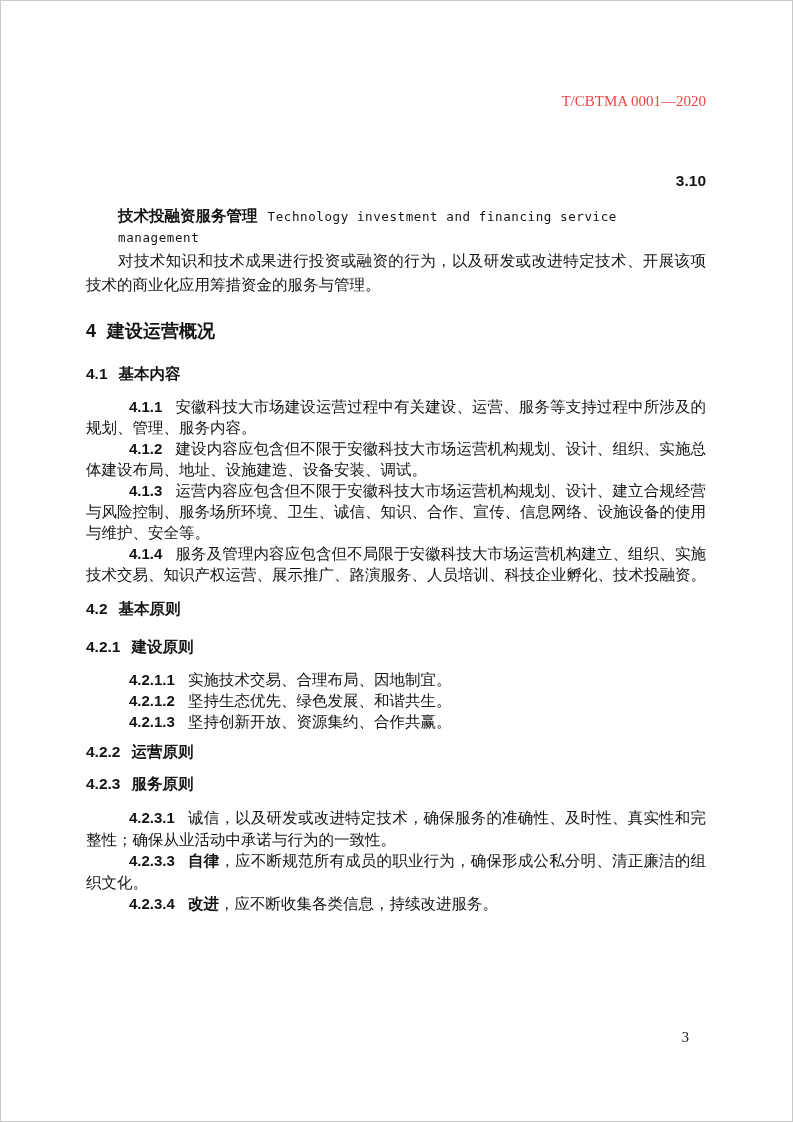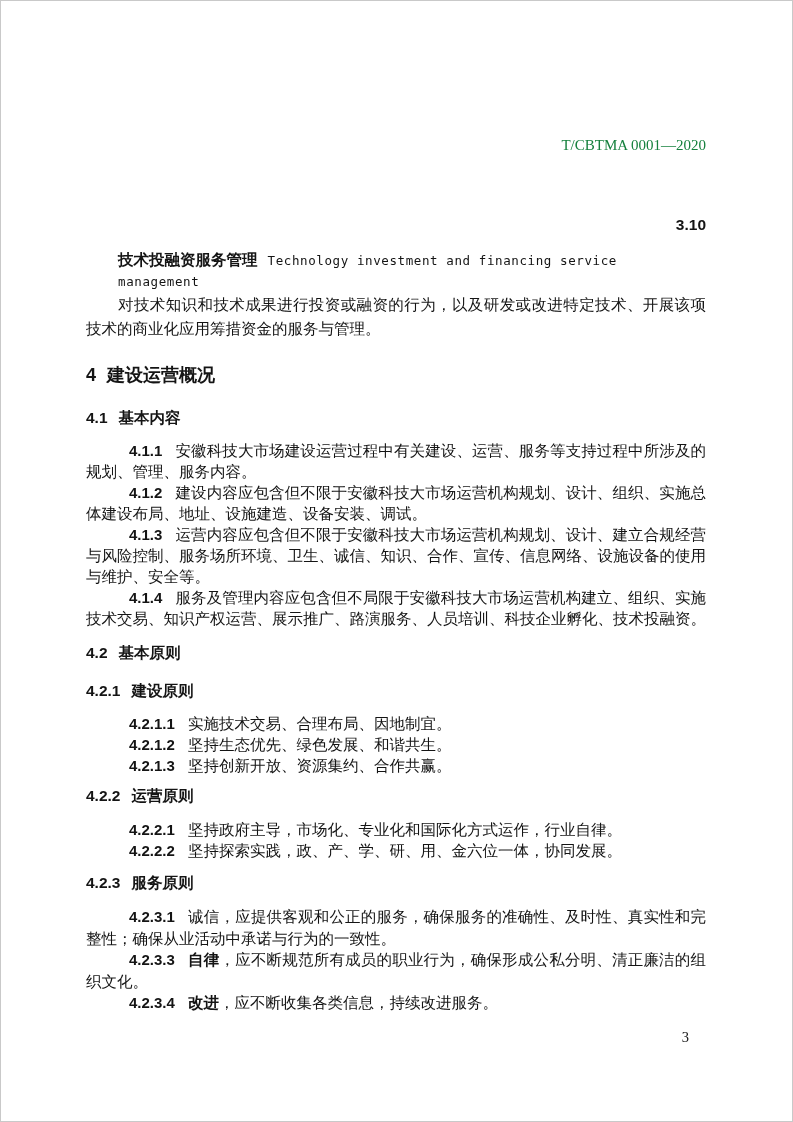--- a/index.html
+++ b/index.html
@@ -14,22 +14,21 @@
     overflow: hidden;
     box-sizing: border-box;
   }
   .content { padding: 92px 87px 0 86px; }
 
   .doc-header {
     text-align: right;
     font-size: 15px;
     line-height: 18px;
     font-family: "Liberation Serif", serif;
-    color: #15803d;
-    margin-top: 44px;
+    color: #ef4444;
   }
 
   .num, .heading { font-family: "Liberation Sans", sans-serif; font-weight: 700; }
 
   .sec-term-num {
     margin-top: 62px;
     font-size: 15.5px;
     line-height: 18px;
     font-family: "Liberation Sans", sans-serif;
     font-weight: 700;
@@ -135,31 +134,27 @@
     <div class="clauses">
       <p class="clause"><span class="num">4.2.1.1</span><span>实施技术交易、合理布局、因地制宜。</span></p>
       <p class="clause"><span class="num">4.2.1.2</span><span>坚持生态优先、绿色发展、和谐共生。</span></p>
       <p class="clause"><span class="num">4.2.1.3</span><span>坚持创新开放、资源集约、合作共赢。</span></p>
     </div>
 
     <div class="heading h-sub mt-422">
       <span class="num">4.2.2</span><span>运营原则</span>
     </div>
 
-    <div class="clauses clauses-tight">
-      <p class="clause"><span class="num">4.2.2.1</span><span>坚持政府主导，市场化、专业化和国际化方式运作，行业自律。</span></p>
-      <p class="clause"><span class="num">4.2.2.2</span><span>坚持探索实践，政、产、学、研、用、金六位一体，协同发展。</span></p>
-    </div>
 
     <div class="heading h-sub mt-423">
       <span class="num">4.2.3</span><span>服务原则</span>
     </div>
 
     <div class="clauses clauses-tight">
-      <p class="clause clause-423"><span class="num">4.2.3.1</span><span class="lead"></span><span>诚信，应提供客观和公正的服务，确保服务的准确性、及时性、真实性和完整性；确保从业活动中承诺与行为的一致性。</span></p>
+      <p class="clause clause-423"><span class="num">4.2.3.1</span><span class="lead"></span><span>诚信，以及研发或改进特定技术，确保服务的准确性、及时性、真实性和完整性；确保从业活动中承诺与行为的一致性。</span></p>
       <p class="clause clause-423"><span class="num">4.2.3.3</span><span class="lead">自律</span><span>，应不断规范所有成员的职业行为，确保形成公私分明、清正廉洁的组织文化。</span></p>
       <p class="clause clause-423"><span class="num">4.2.3.4</span><span class="lead">改进</span><span>，应不断收集各类信息，持续改进服务。</span></p>
     </div>
 
   </div>
 
   <div class="page-number">3</div>
 </div>
 
 </body></html>

